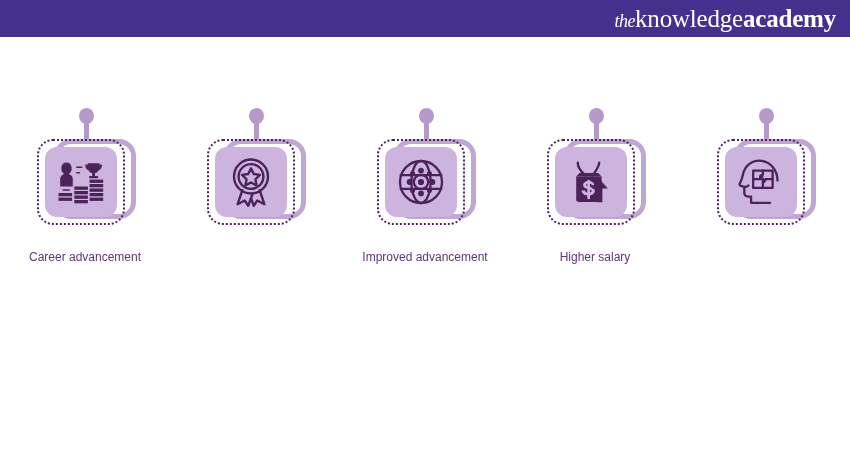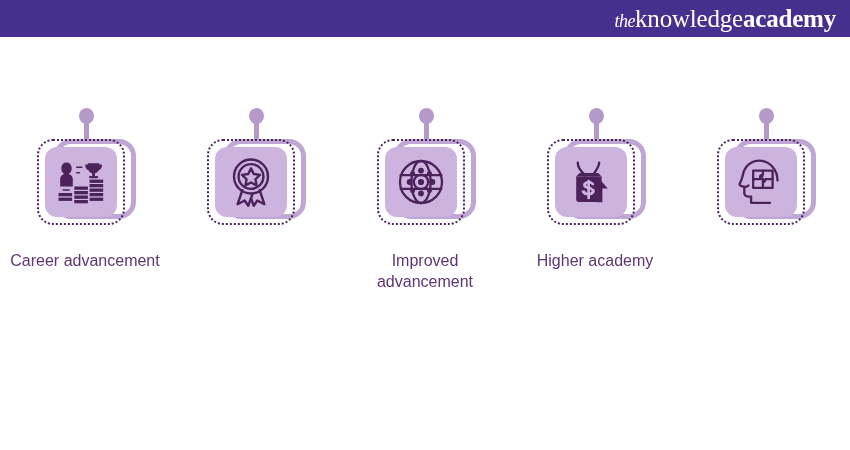--- a/index.html
+++ b/index.html
@@ -121,21 +121,21 @@
     justify-content: center;
   }
   .tile svg { display: block; }
 
   
   .card-label {
     margin-top: 20px;
     width: 150px;
     text-align: center;
     color: #5F3573;
-    font-size: 16px;
+    font-size: 12px;
     line-height: 1.32;
     font-weight: 400;
   }
 </style>
 </head>
 <body>
 
 <div class="header-bar">
   <div class="brand-logo">
     <span class="brand-the">the</span><span class="brand-knowledge">knowledge</span><span class="brand-academy">academy</span>
@@ -258,21 +258,21 @@
             <g fill="#CDB4DE">
               <rect x="20.3" y="22.8" width="2.7" height="19.5" rx="1.2"></rect>
               <path d="M27.2 28.3c0-2.6-2.2-4.3-5.5-4.3s-5.6 1.7-5.6 4.1c0 2.2 1.6 3.3 5 4 3 .6 3.5 1.1 3.5 2 0 1-1.2 1.7-3.1 1.7-2 0-3.3-.8-3.4-2.2h-3.5c.1 3 2.5 4.9 6.6 4.9 4 0 6.6-1.8 6.6-4.5 0-2.4-1.6-3.5-5.3-4.3-2.9-.6-3.3-1-3.3-1.8 0-.9 1.1-1.5 2.7-1.5 1.7 0 2.8.7 2.9 1.9z"></path>
             </g>
 
             <path d="M37.5 45.2V31.6h-5.4l8.1-9.4 8.1 9.4h-5.4v13.6z" fill="#4B2259" transform="translate(-7.5 0)"></path>
           </svg>
         </span>
       </div>
     </div>
-    <div class="card-label">Higher academy</div>
+    <div class="card-label">Higher salary</div>
   </div>
 
   <div class="card">
     <div class="card-graphic">
       <div class="pin-head"></div>
       <div class="pin-stem"></div>
       <div class="tile-shadow"></div>
       <div class="tile-dotted"></div>
       <div class="tile">
         <span>

